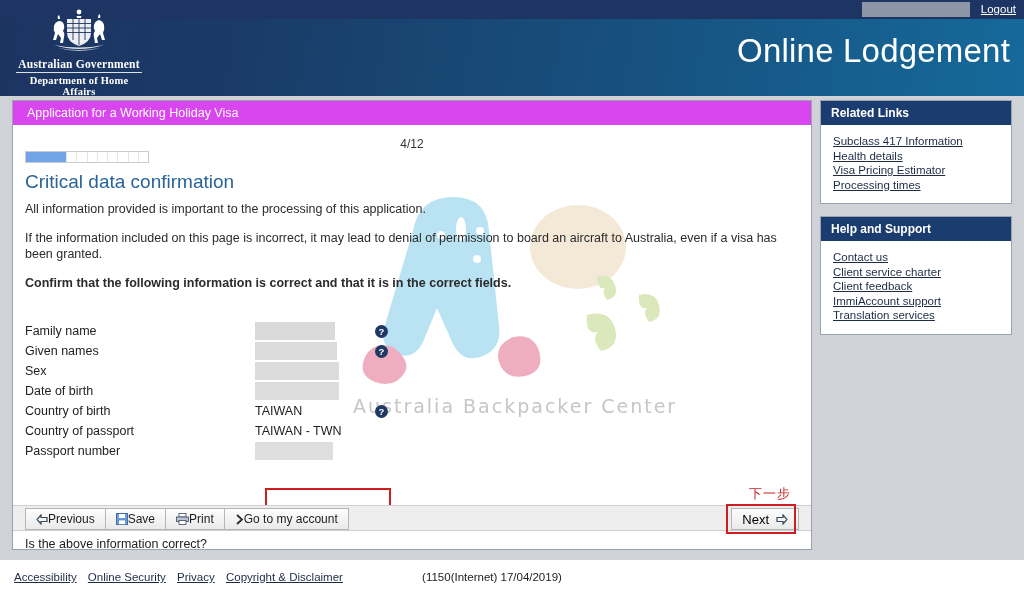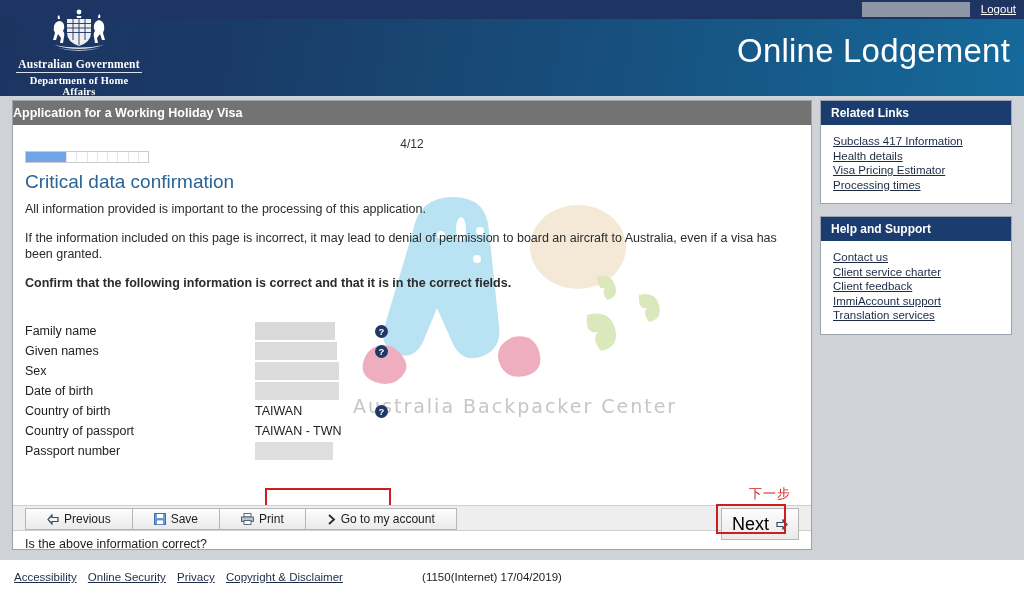--- a/index.html
+++ b/index.html
@@ -78,25 +78,26 @@
   
   .main-panel {
     position: absolute;
     left: 12px; top: 4px;
     width: 800px; height: 450px;
     background: #ffffff;
     border: 1px solid #9aa2ad;
   }
   .panel-titlebar {
     height: 24px;
-    background: #737373;
+    background: #d946ef;
     color: #ffffff;
     font-size: 12.5px;
-    font-weight: bold;
+    font-weight: normal;
     line-height: 24px;
+    padding-left: 14px;
   }
   .panel-inner {
     position: relative;
     height: 424px;
     background: #ffffff;
     overflow: hidden;
   }
 
   
   .watermark {
@@ -243,36 +244,36 @@
   }
   .btn-group {
     position: absolute; left: 12px; top: 2px;
     display: flex;
   }
   .btn {
     height: 22px;
     background: linear-gradient(#fdfdfd, #eaeaea);
     border: 1px solid #b6b6b6;
     margin-right: -1px;
-    padding: 0 21px;
+    padding: 0 10px;
     font-size: 12px;
     color: #1d1d1d;
-    display: flex; align-items: center; gap: 5px;
+    display: flex; align-items: center; 
     cursor: pointer;
     white-space: nowrap;
   }
   .next-wrap {
     position: absolute; right: 12px; top: 2px;
   }
   .btn-next {
-    height: 32px;
+    height: 22px;
     background: linear-gradient(#fdfdfd, #eaeaea);
     border: 1px solid #b6b6b6;
     padding: 0 10px;
-    font-size: 18px;
+    font-size: 13px;
     display: flex; align-items: center; gap: 6px;
     cursor: pointer;
   }
   .next-outline {
     position: absolute; left: -5px; top: -4px;
     width: 70px; height: 30px;
     border: 2px solid #cc1f1f;
     pointer-events: none;
   }
   .next-annot {

